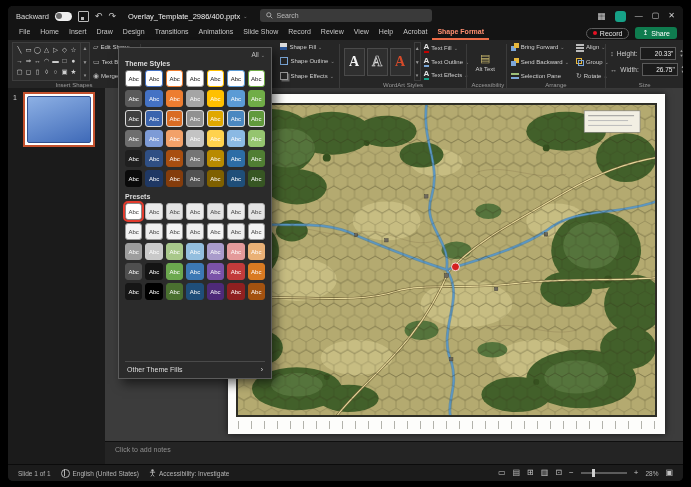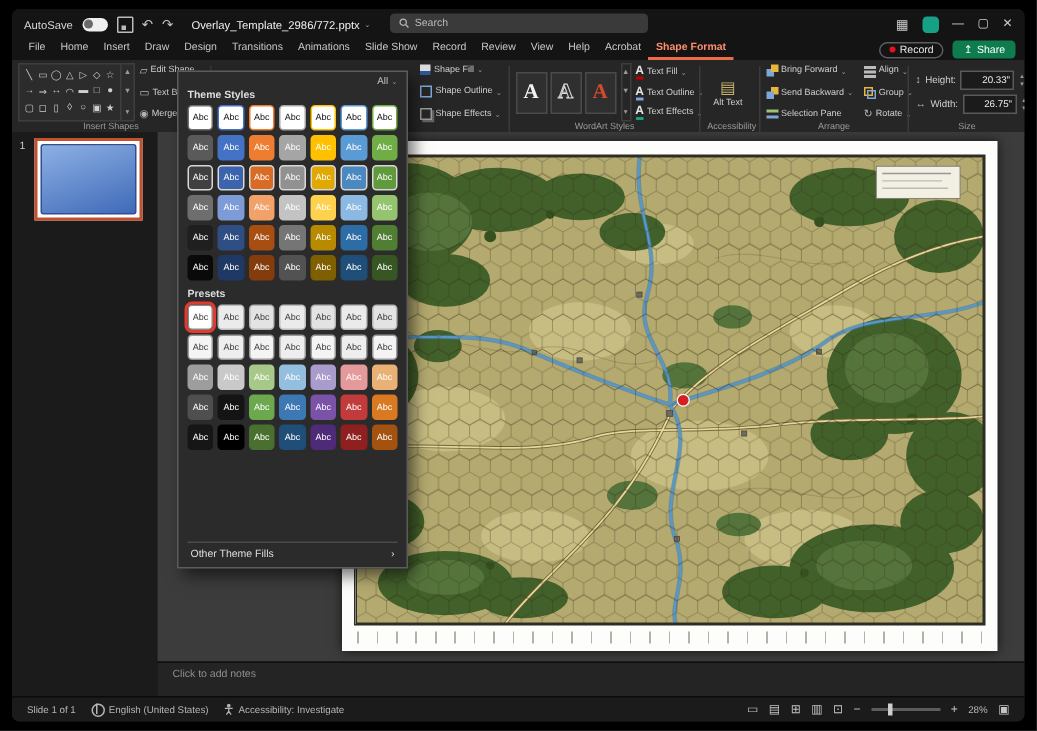--- a/index.html
+++ b/index.html
@@ -135,27 +135,27 @@
   .zthumb{position:absolute;top:-3px;width:3px;height:8px;background:#cfcfcf;}
   .globe{width:7px;height:7px;border:1px solid #b5b5b5;border-radius:50%;position:relative;flex:none;}
   .globe::after{content:'';position:absolute;left:2.5px;top:-1px;width:1px;height:7px;background:#b5b5b5;transform:rotate(0deg);}
 </style>
 </head>
 <body>
 
 <div class="window">
 
   <div class="titlebar">
-    <span>AutoSave</span>
+    <span>Backward</span>
     <span class="toggle"></span>
     <span class="saveicon"></span>
     <span class="tb-icon">↶</span>
     <span class="tb-icon">↷</span>
     <span class="filename">
-      <span>Overlay_Template_2986/772.pptx</span>
+      <span>Overlay_Template_2986/400.pptx</span>
       <span class="caret">⌄</span>
     </span>
     <div class="search">
       <svg width="7" height="7" viewBox="0 0 10 10">
         <circle cx="4" cy="4" r="3" fill="none" stroke="#b9b9b9" stroke-width="1.2"></circle>
         <line x1="6.2" y1="6.2" x2="9" y2="9" stroke="#b9b9b9" stroke-width="1.2"></line>
       </svg>
       <span>Search</span>
     </div>
     <div class="tb-right">

